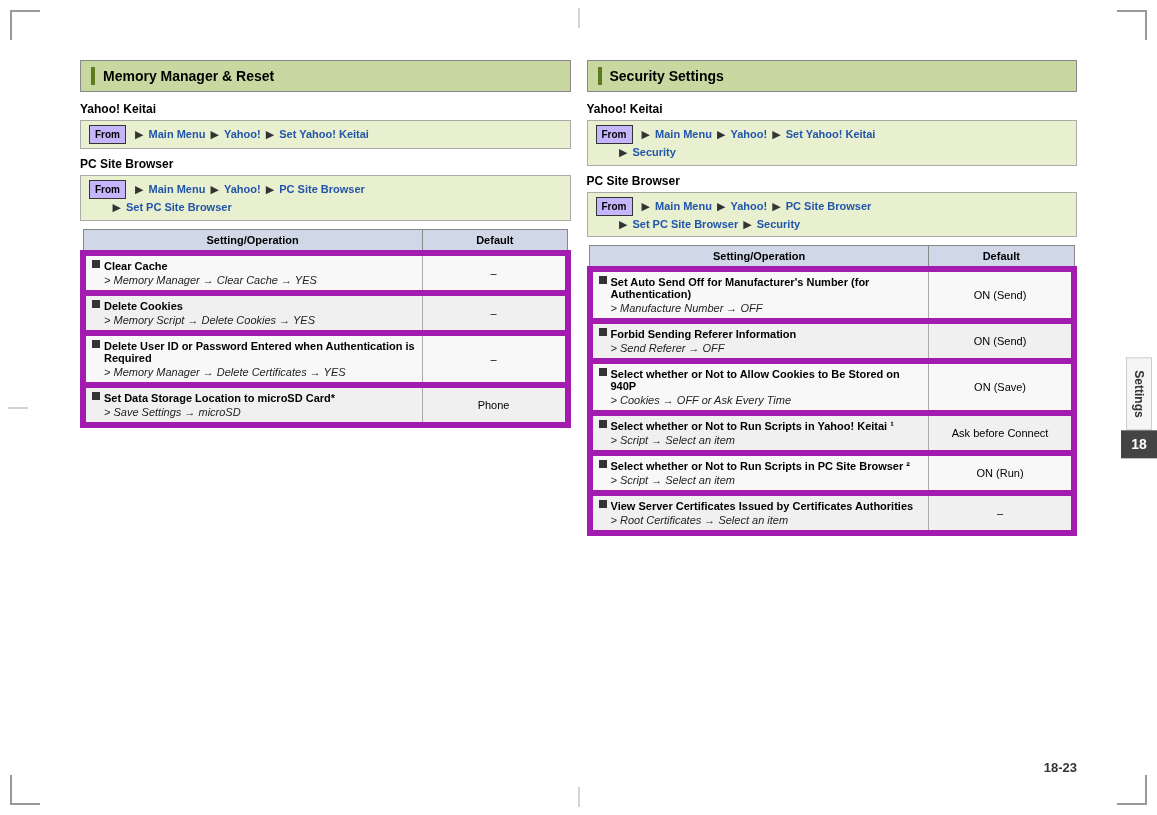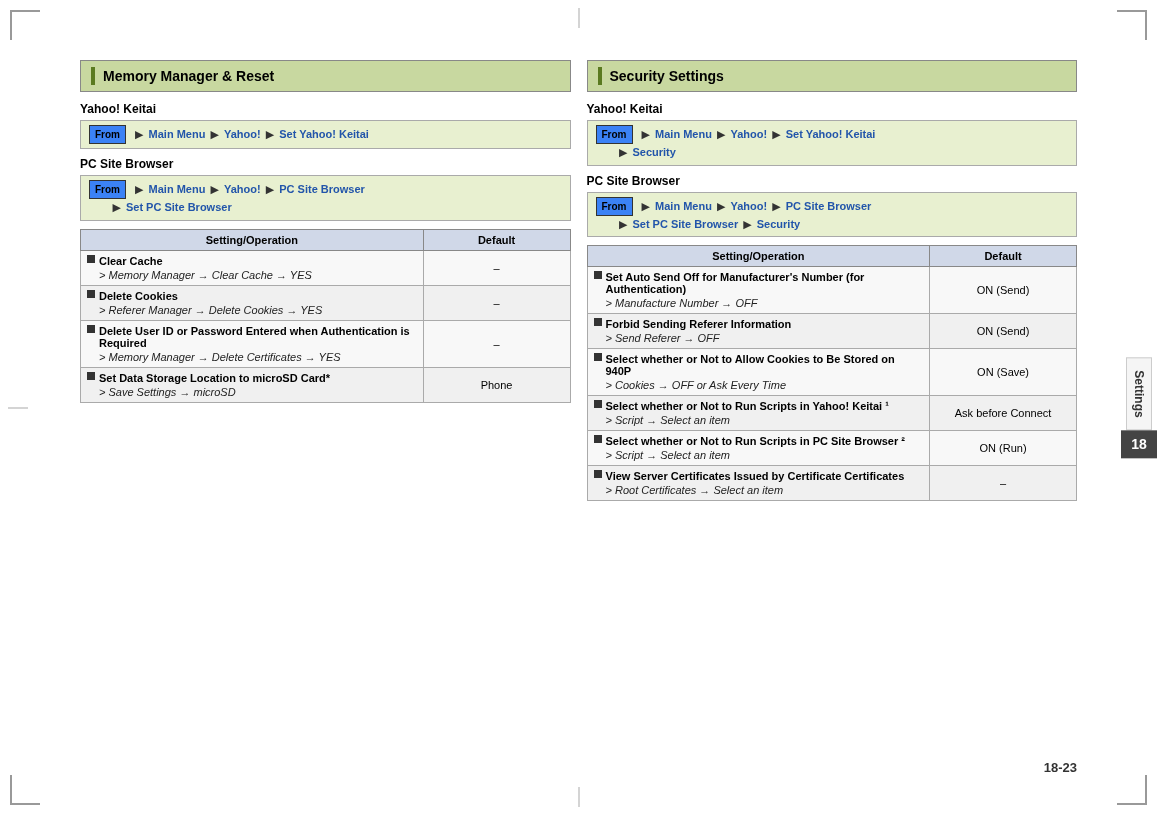--- a/index.html
+++ b/index.html
@@ -112,21 +112,21 @@
     }
 
     
     .from-badge {
       display: inline-block;
       border: 1.5px solid #333;
       padding: 1px 5px;
       font-size: 10px;
       font-weight: bold;
       margin-right: 4px;
-      background: #3b82f6;
+      background: #c4b5fd;
     }
 
     
     .path-row {
       background: #e8f0d0;
       border: 1px solid #aaa;
       padding: 4px 8px;
       margin-bottom: 8px;
       font-size: 11px;
       line-height: 1.5;
@@ -159,21 +159,21 @@
       background: #d0d8e8;
     }
     table thead th {
       border: 1px solid #888;
       padding: 4px 6px;
       text-align: center;
       font-weight: bold;
       font-size: 11px;
     }
     table tbody tr {
-      border: 1px solid #a21caf;
+      border: 6px solid #a21caf;
     }
     table tbody tr:nth-child(odd) {
       background: #f8f8f8;
     }
     table tbody tr:nth-child(even) {
       background: #f0f0f0;
     }
     table tbody td {
       border: 1px solid #aaa;
       padding: 4px 6px;
@@ -295,21 +295,21 @@
                 <div class="operation-sub">&gt; <em>Memory Manager → Clear Cache → YES</em></div>
               </td>
               <td class="td-default">–</td>
             </tr>
             <tr>
               <td class="td-operation">
                 <div class="operation-title">
                   <span class="sq-bullet"></span>
                   <span>Delete Cookies</span>
                 </div>
-                <div class="operation-sub">&gt; <em>Referer Manager → Delete Cookies → YES</em></div>
+                <div class="operation-sub">&gt; <em>Memory Script → Delete Cookies → YES</em></div>
               </td>
               <td class="td-default">–</td>
             </tr>
             <tr>
               <td class="td-operation">
                 <div class="operation-title">
                   <span class="sq-bullet"></span>
                   <span>Delete User ID or Password Entered when Authentication is Required</span>
                 </div>
                 <div class="operation-sub">&gt; <em>Memory Manager → Delete Certificates → YES</em></div>
@@ -427,21 +427,21 @@
                   <span>Select whether or Not to Run Scripts in PC Site Browser ²</span>
                 </div>
                 <div class="operation-sub">&gt; <em>Script → Select an item</em></div>
               </td>
               <td class="td-default">ON (Run)</td>
             </tr>
             <tr>
               <td class="td-operation">
                 <div class="operation-title">
                   <span class="sq-bullet"></span>
-                  <span>View Server Certificates Issued by Certificate Certificates</span>
+                  <span>View Server Certificates Issued by Certificates Authorities</span>
                 </div>
                 <div class="operation-sub">&gt; <em>Root Certificates → Select an item</em></div>
               </td>
               <td class="td-default">–</td>
             </tr>
           </tbody>
       </table>
     </div>
 
   </div>

